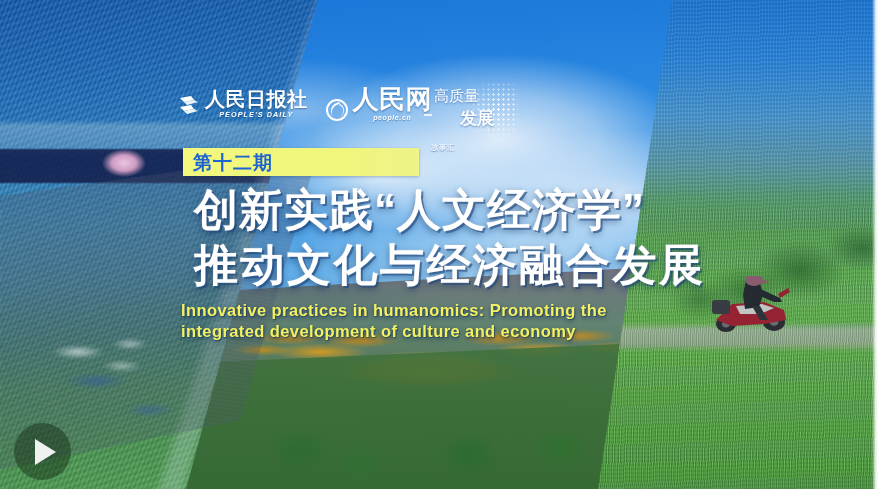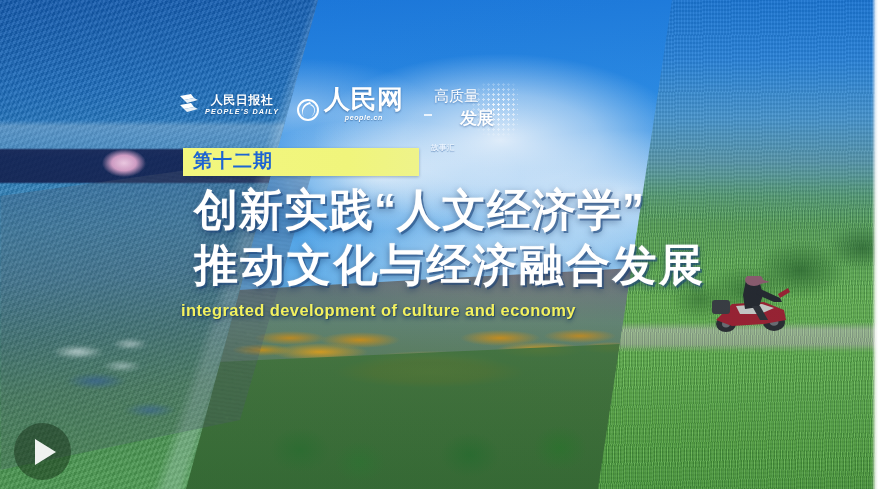--- a/index.html
+++ b/index.html
@@ -193,21 +193,21 @@
     position: absolute; left: 178px; top: 86px;
     display: flex; align-items: center; gap: 18px;
   }
   .logo { display: flex; align-items: flex-end; gap: 5px; }
   .logo-mark { flex: none; }
   .logo-text { display: flex; flex-direction: column; align-items: center; line-height: 1; }
   .logo-cn {
     color: #ffffff; font-weight: 700; letter-spacing: .5px;
     text-shadow: 0 1px 2px rgba(0,40,90,.45);
   }
-  .logo-cn.pd { font-size: 12px; font-family: "Liberation Serif", serif; }
+  .logo-cn.pd { font-size: 20px; font-family: "Liberation Serif", serif; }
   .logo-cn.pn { font-size: 26px; font-family: Liberation Sans, sans-serif; }
   .logo-en {
     color: #ffffff; font-size: 7.2px; font-weight: 700;
     letter-spacing: 1.1px; margin-top: 2px;
     text-shadow: 0 1px 1px rgba(0,40,90,.4);
     font-style: italic;
   }
   .logo-en.pn { letter-spacing: .6px; font-size: 7px; }
 
   
@@ -245,21 +245,21 @@
     position: absolute; left: 183px; top: 148px;
     width: 236px; height: 28px;
     background: linear-gradient(to right, #f2f77e 0%, #f0f57c 70%, #eef38a 100%);
     box-shadow: 0 1px 3px rgba(0,30,70,.28);
     display: flex; align-items: center;
   }
   .issue-text {
     margin-left: 10px;
     color: #1d64d2; font-size: 19px; font-weight: 700;
     letter-spacing: 1px; line-height: 1;
-    font-family: Liberation Mono, monospace;
+    font-family: Liberation Serif, serif;
   }
 
   
   .headline {
     position: absolute; left: 181px; top: 182px;
     color: #ffffff; font-weight: 700; font-size: 44px;
     line-height: 55px; letter-spacing: 1px;
     font-family: Liberation Sans, sans-serif;
     text-shadow:
       2px 2px 0 rgba(22,64,120,.55),
@@ -376,20 +376,21 @@
     <div class="issue-bar">
       <span class="issue-text">第十二期</span>
     </div>
 
     <div class="headline">
       <div class="headline-1">创新实践“人文经济学”</div>
       <div class="headline-2">推动文化与经济融合发展</div>
     </div>
 
     <div class="subtitle">
+      <div>Innovative practices in humanomics: Promoting the</div>
       <div>integrated development of culture and economy</div>
     </div>
 
     <div class="play-btn" title="播放">
       <div class="play-tri"></div>
     </div>
 
   </div>
 </div>
 

